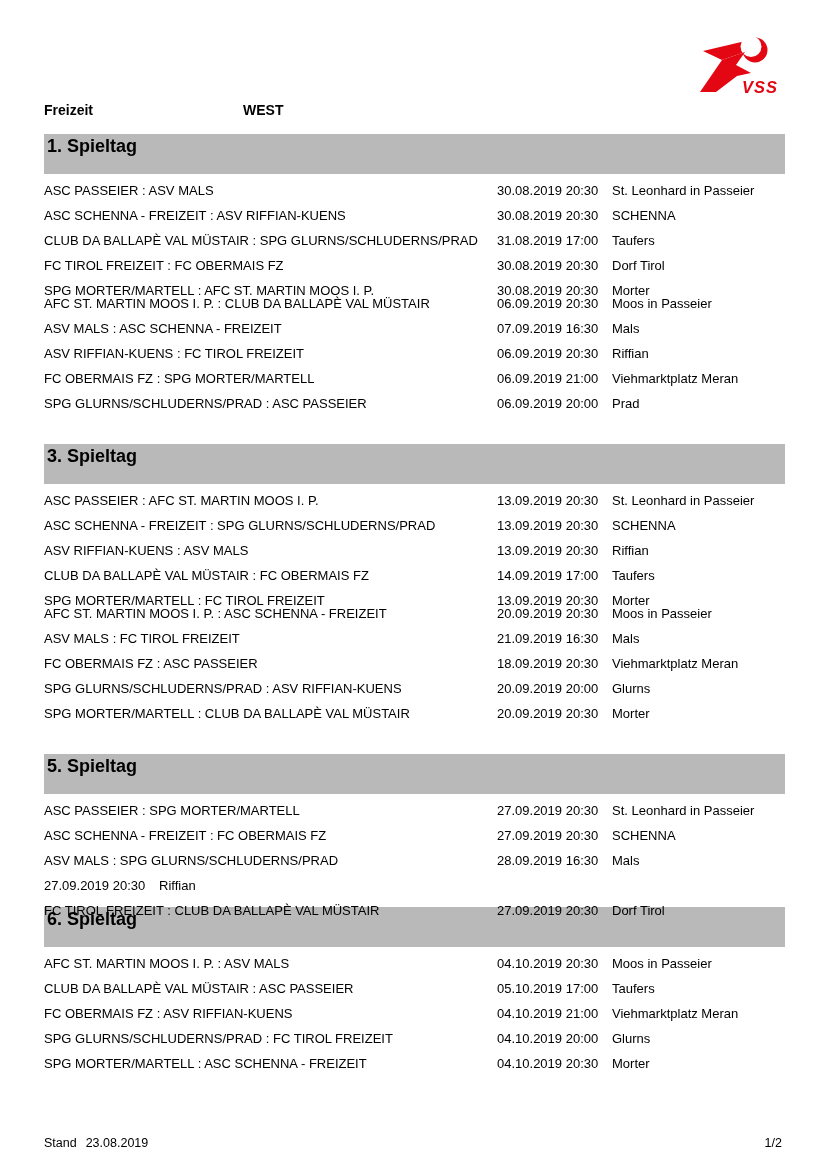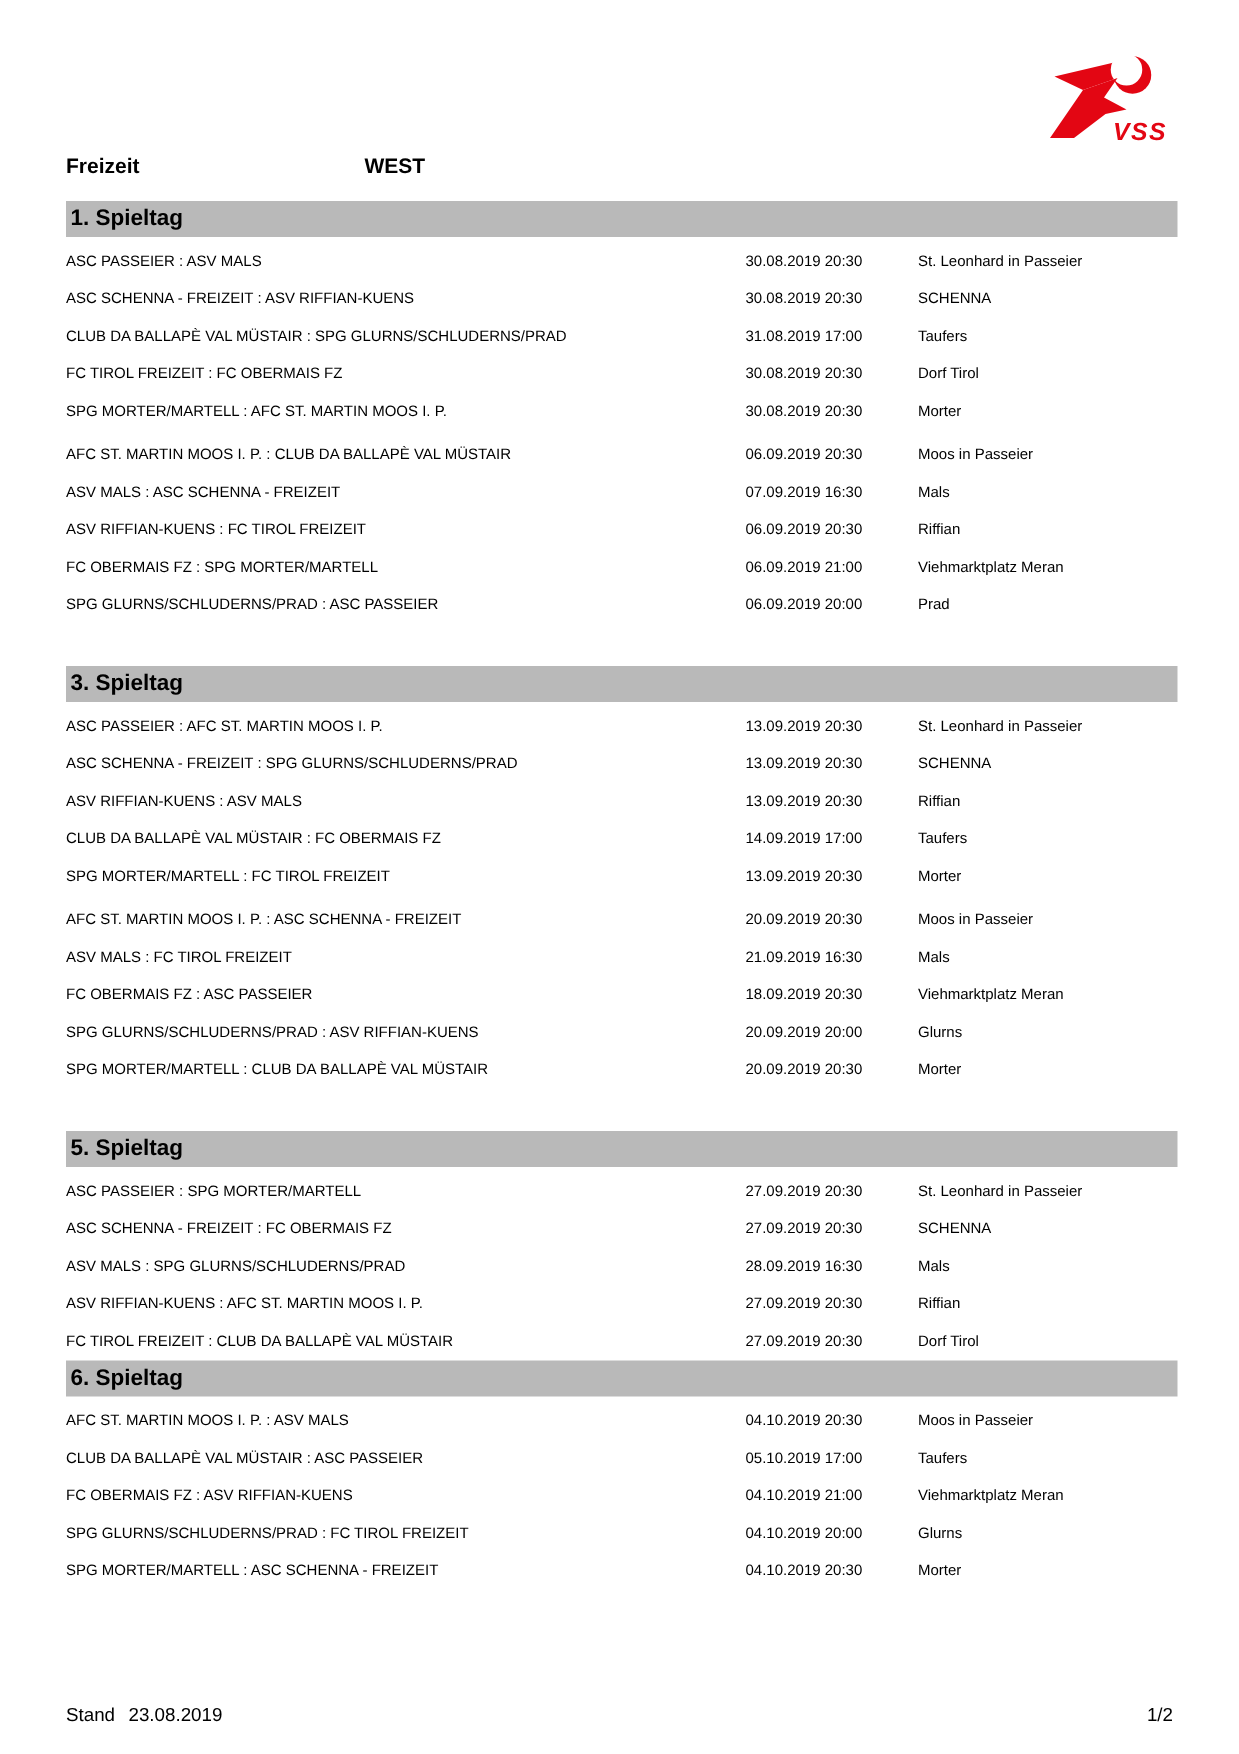--- a/index.html
+++ b/index.html
@@ -29,34 +29,34 @@
   .doc-header .league { position: absolute; left: 0; top: 0; }
   .doc-header .region { position: absolute; left: 199px; top: 0; }
 
   .content {
     position: absolute;
     top: 134px; left: 44px;
     width: 741px;
   }
   .section { height: 153px; }
   .section-header {
-    height: 24px;
+    height: 40px;
     line-height: 24px;
     background: #b9b9b9;
     font-weight: bold;
-    font-size: 15px;
+    font-size: 18px;
     padding-left: 3px;
     box-sizing: border-box;
   }
   .rows { margin-top: 4px; }
   .match-row {
     display: flex;
     height: 25px;
     line-height: 25px;
-    font-size: 10px;
+    font-size: 13px;
     white-space: nowrap;
   }
   .cell-pairing  { width: 453px; overflow: hidden; }
   .cell-datetime { width: 115px; }
   .cell-venue    { flex: 1; }
 
   .footer {
     position: absolute;
     top: 1136px; left: 44px; right: 44px;
     font-size: 12.5px;
@@ -237,21 +237,20 @@
     <span class="cell-venue">SCHENNA</span>
   </div>
 
   <div class="match-row">
     <span class="cell-pairing">ASV MALS : SPG GLURNS/SCHLUDERNS/PRAD</span>
     <span class="cell-datetime">28.09.2019 16:30</span>
     <span class="cell-venue">Mals</span>
   </div>
 
   <div class="match-row">
-    <span class="cell-pairing">ASV RIFFIAN-KUENS : AFC ST. MARTIN MOOS I. P.</span>
     <span class="cell-datetime">27.09.2019 20:30</span>
     <span class="cell-venue">Riffian</span>
   </div>
 
   <div class="match-row">
     <span class="cell-pairing">FC TIROL FREIZEIT : CLUB DA BALLAPÈ VAL MÜSTAIR</span>
     <span class="cell-datetime">27.09.2019 20:30</span>
     <span class="cell-venue">Dorf Tirol</span>
   </div>
 </div>

